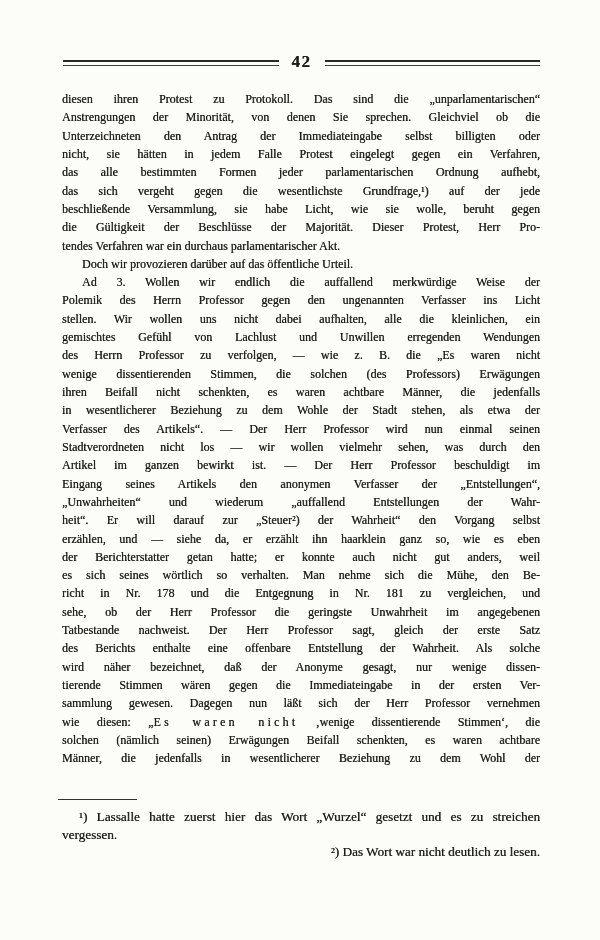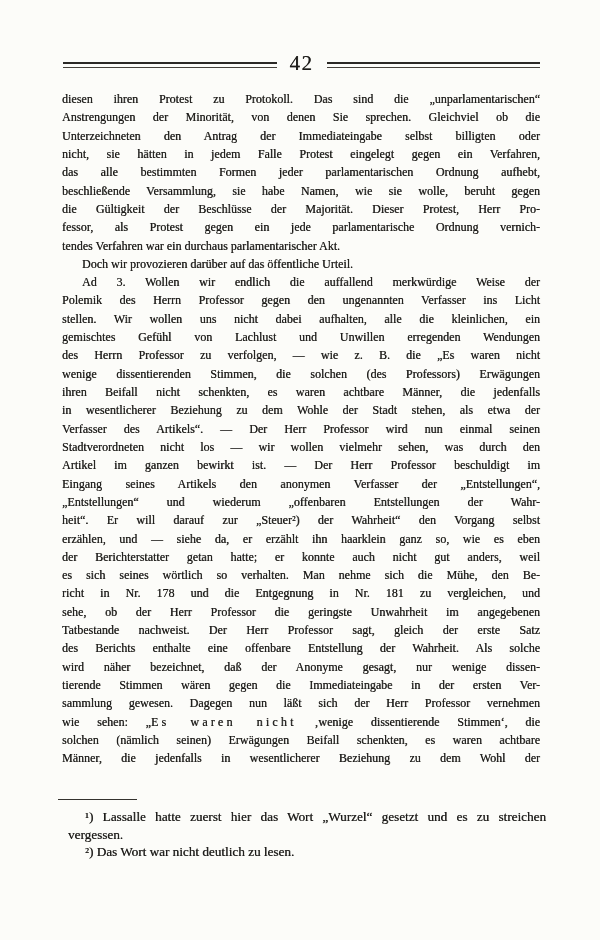--- a/index.html
+++ b/index.html
@@ -20,22 +20,22 @@
     top: 54px; left: 63px; width: 477px;
     display: flex; align-items: center;
   }
   .hrule {
     flex: 1; height: 3px;
     border-top: 2px solid #2b2926;
     border-bottom: 1px solid #43403b;
   }
   .pagenum {
     padding: 0 13px;
-    font-size: 21px;
-    font-weight: normal;
+    font-size: 17px;
+    font-weight: bold;
     letter-spacing: 1.5px;
     line-height: 1;
     position: relative; top: -1px;
   }
 
   
   .body-text {
     position: absolute;
     top: 90px; left: 62px; width: 478px;
     font-size: 12px;
@@ -51,73 +51,73 @@
   .spaced { letter-spacing: 3.2px; }
 
   
   .fn-rule {
     position: absolute;
     top: 799px; left: 58px; width: 79px;
     border-top: 1.3px solid #34322e;
   }
   .footnotes {
     position: absolute;
-    top: 808px; left: 68px; width: 478px;
+    top: 808px; left: 62px; width: 478px;
     font-size: 13.2px;
   }
   .footnotes .line { height: 17.6px; line-height: 17.6px; }
-  .footnotes .ind { text-indent: 17px; }
+  .footnotes .ind { text-indent: 17px; text-align: right; }
 </style>
 </head>
 <body>
 
 <div class="page">
 
   <div class="header">
     <div class="hrule"></div>
     <div class="pagenum">42</div>
     <div class="hrule"></div>
   </div>
 
   <div class="body-text" id="body-text">
       <div class="line j"><span>diesen ihren Protest zu Protokoll. Das sind die „unparlamentarischen“</span></div>
       <div class="line j"><span>Anstrengungen der Minorität, von denen Sie sprechen. Gleichviel ob die</span></div>
       <div class="line j"><span>Unterzeichneten den Antrag der Immediateingabe selbst billigten oder</span></div>
       <div class="line j"><span>nicht, sie hätten in jedem Falle Protest eingelegt gegen ein Verfahren,</span></div>
       <div class="line j"><span>das alle bestimmten Formen jeder parlamentarischen Ordnung aufhebt,</span></div>
-      <div class="line j"><span>beschließende Versammlung, sie habe Namen, wie sie wolle, beruht gegen</span></div>
+      <div class="line j"><span>das sich vergeht gegen die wesentlichste Grundfrage,¹) auf der jede</span></div>
+      <div class="line j"><span>beschließende Versammlung, sie habe Licht, wie sie wolle, beruht gegen</span></div>
       <div class="line j"><span>die Gültigkeit der Beschlüsse der Majorität. Dieser Protest, Herr Pro-</span></div>
-      <div class="line j"><span>fessor, als Protest gegen ein jede parlamentarische Ordnung vernich-</span></div>
       <div class="line"><span>tendes Verfahren war ein durchaus parlamentarischer Akt.</span></div>
       <div class="line ind"><span>Doch wir provozieren darüber auf das öffentliche Urteil.</span></div>
       <div class="line j ind"><span>Ad 3. Wollen wir endlich die auffallend merkwürdige Weise der</span></div>
       <div class="line j"><span>Polemik des Herrn Professor gegen den ungenannten Verfasser ins Licht</span></div>
       <div class="line j"><span>stellen. Wir wollen uns nicht dabei aufhalten, alle die kleinlichen, ein</span></div>
       <div class="line j"><span>gemischtes Gefühl von Lachlust und Unwillen erregenden Wendungen</span></div>
       <div class="line j"><span>des Herrn Professor zu verfolgen, — wie z. B. die „Es waren nicht</span></div>
       <div class="line j"><span>wenige dissentierenden Stimmen, die solchen (des Professors) Erwägungen</span></div>
       <div class="line j"><span>ihren Beifall nicht schenkten, es waren achtbare Männer, die jedenfalls</span></div>
       <div class="line j"><span>in wesentlicherer Beziehung zu dem Wohle der Stadt stehen, als etwa der</span></div>
       <div class="line j"><span>Verfasser des Artikels“. — Der Herr Professor wird nun einmal seinen</span></div>
       <div class="line j"><span>Stadtverordneten nicht los — wir wollen vielmehr sehen, was durch den</span></div>
       <div class="line j"><span>Artikel im ganzen bewirkt ist. — Der Herr Professor beschuldigt im</span></div>
       <div class="line j"><span>Eingang seines Artikels den anonymen Verfasser der „Entstellungen“,</span></div>
-      <div class="line j"><span>„Entstellungen“ und wiederum „offenbaren Entstellungen der Wahr-</span></div>
+      <div class="line j"><span>„Unwahrheiten“ und wiederum „auffallend Entstellungen der Wahr-</span></div>
       <div class="line j"><span>heit“. Er will darauf zur „Steuer²) der Wahrheit“ den Vorgang selbst</span></div>
       <div class="line j"><span>erzählen, und — siehe da, er erzählt ihn haarklein ganz so, wie es eben</span></div>
       <div class="line j"><span>der Berichterstatter getan hatte; er konnte auch nicht gut anders, weil</span></div>
       <div class="line j"><span>es sich seines wörtlich so verhalten. Man nehme sich die Mühe, den Be-</span></div>
       <div class="line j"><span>richt in Nr. 178 und die Entgegnung in Nr. 181 zu vergleichen, und</span></div>
       <div class="line j"><span>sehe, ob der Herr Professor die geringste Unwahrheit im angegebenen</span></div>
       <div class="line j"><span>Tatbestande nachweist. Der Herr Professor sagt, gleich der erste Satz</span></div>
       <div class="line j"><span>des Berichts enthalte eine offenbare Entstellung der Wahrheit. Als solche</span></div>
       <div class="line j"><span>wird näher bezeichnet, daß der Anonyme gesagt, nur wenige dissen-</span></div>
       <div class="line j"><span>tierende Stimmen wären gegen die Immediateingabe in der ersten Ver-</span></div>
       <div class="line j"><span>sammlung gewesen. Dagegen nun läßt sich der Herr Professor vernehmen</span></div>
-      <div class="line j"><span>wie sehen: „</span><span class="spaced">Es waren nicht</span><span> ‚wenige dissentierende Stimmen‘, die</span></div>
+      <div class="line j"><span>wie diesen: „</span><span class="spaced">Es waren nicht</span><span> ‚wenige dissentierende Stimmen‘, die</span></div>
       <div class="line j"><span>solchen (nämlich seinen) Erwägungen Beifall schenkten, es waren achtbare</span></div>
       <div class="line j"><span>Männer, die jedenfalls in wesentlicherer Beziehung zu dem Wohl der</span></div>
     </div>
 
   <div class="fn-rule"></div>
 
   <div class="footnotes" id="footnotes">
       <div class="line j ind"><span>¹) Lassalle hatte zuerst hier das Wort „Wurzel“ gesetzt und es zu streichen</span></div>
       <div class="line"><span>vergessen.</span></div>
       <div class="line ind"><span>²) Das Wort war nicht deutlich zu lesen.</span></div>

